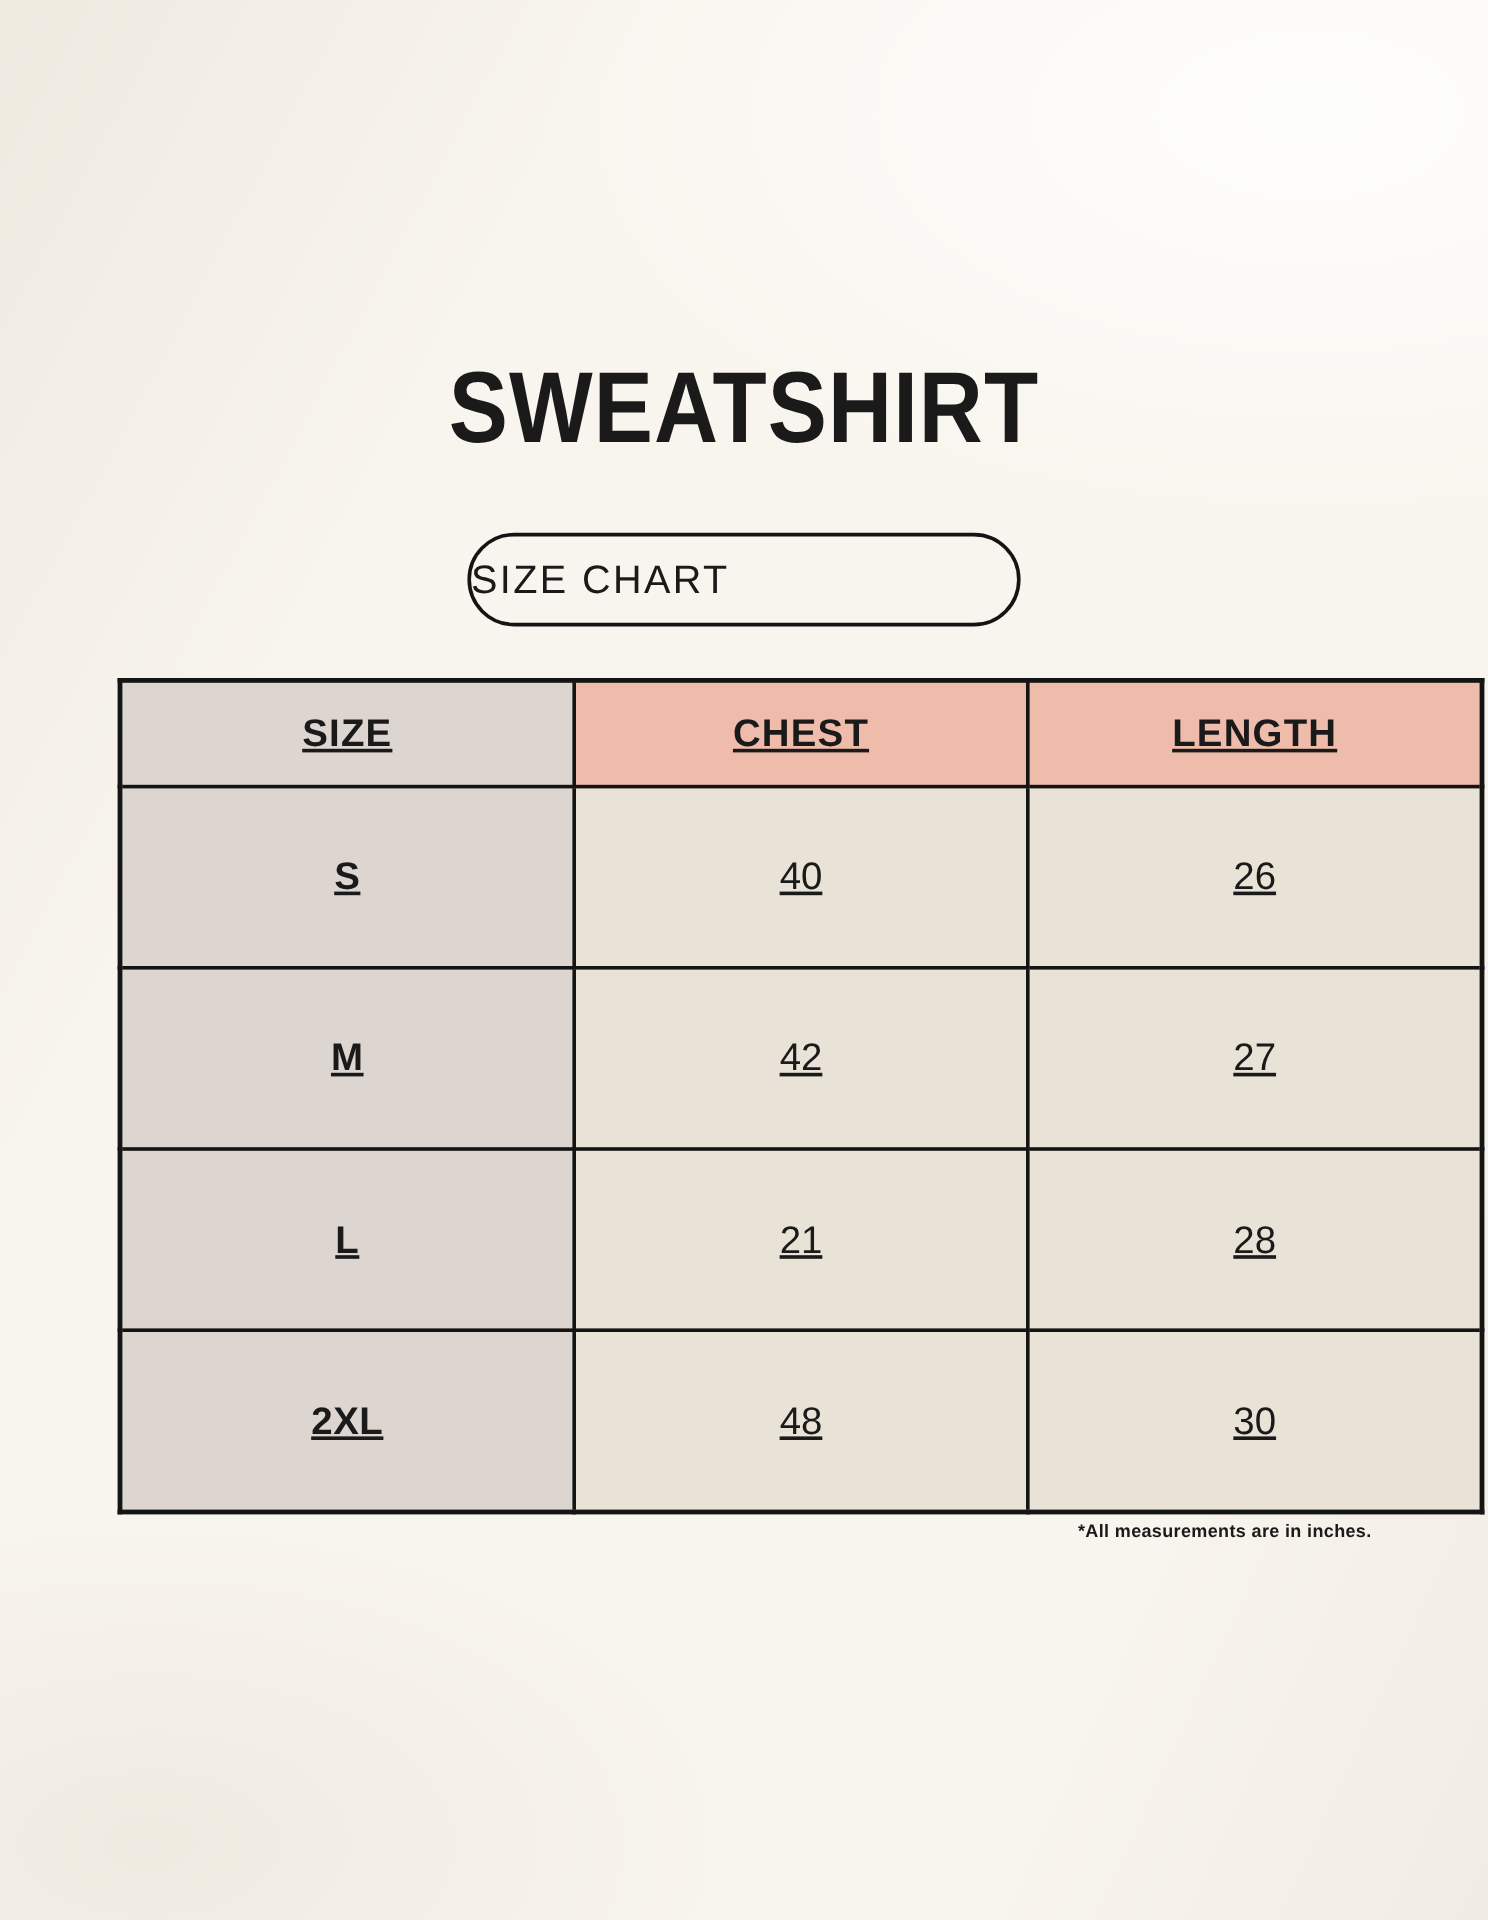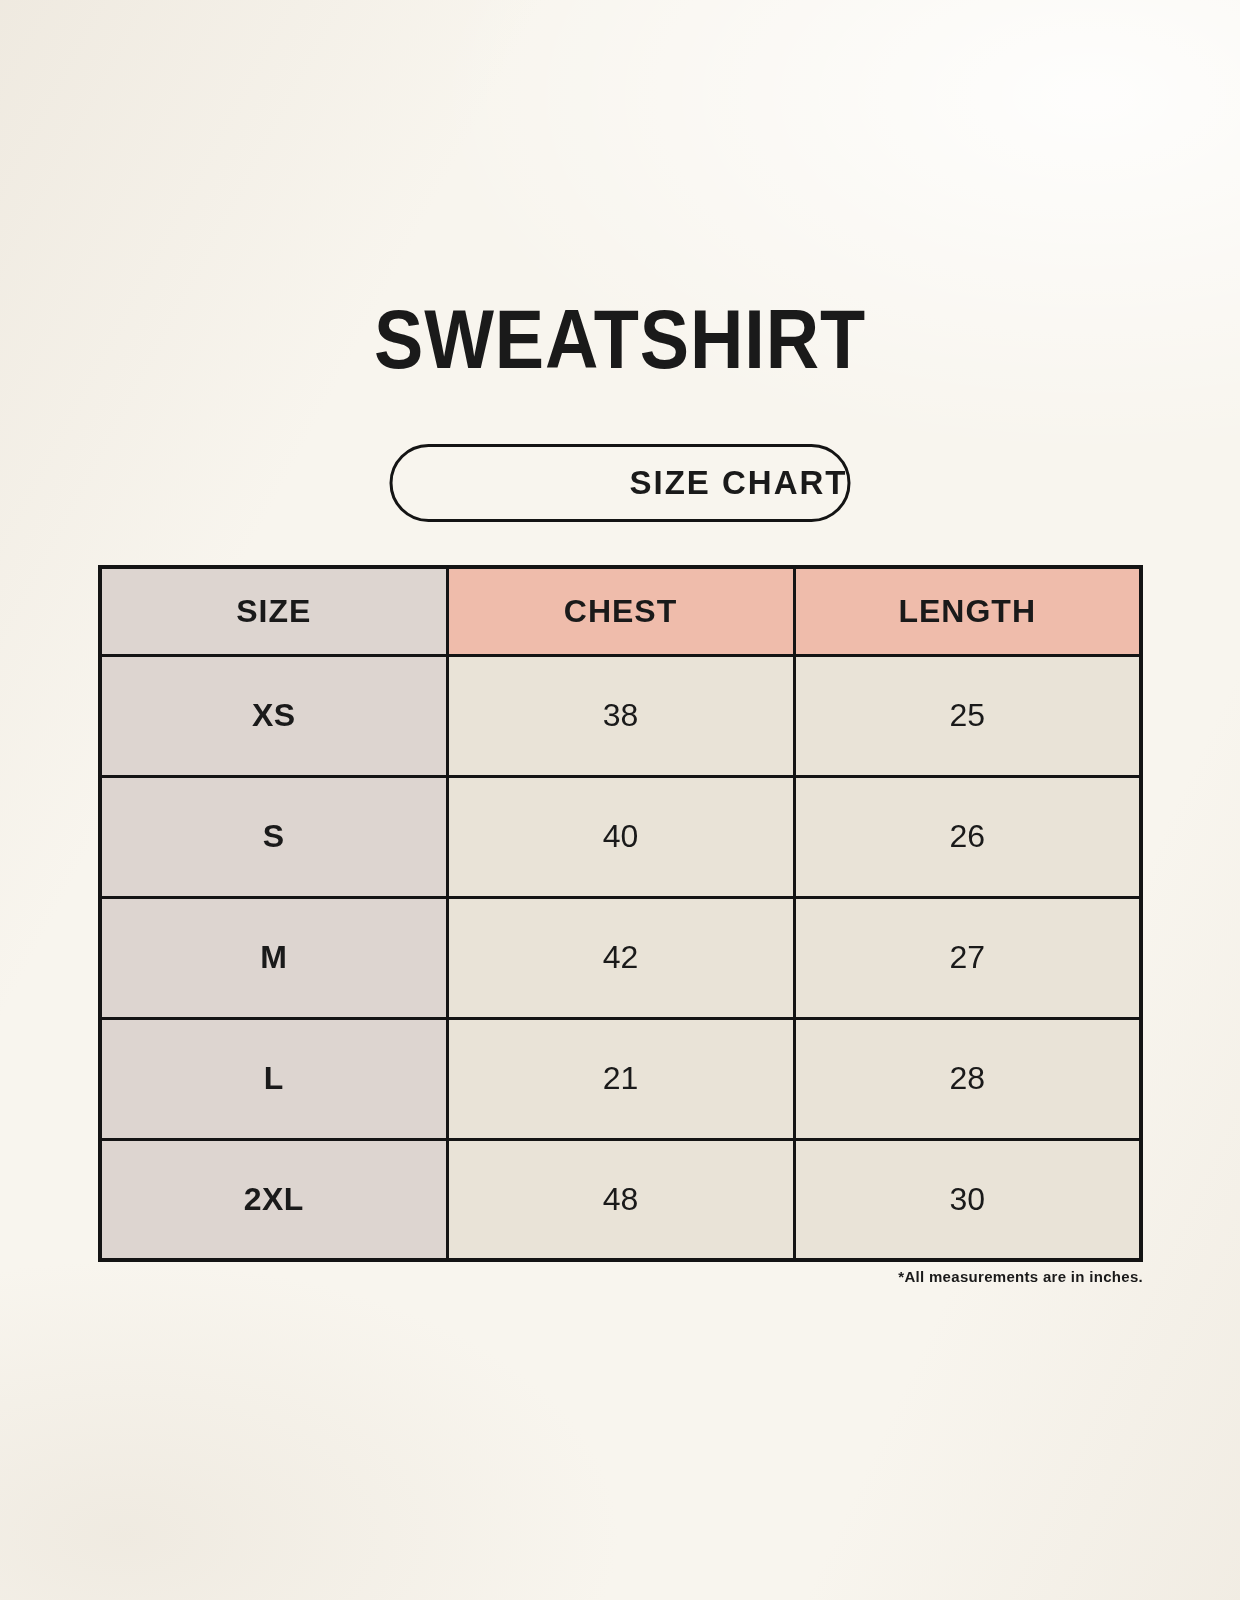--- a/index.html
+++ b/index.html
@@ -32,30 +32,31 @@
     text-align:center;
     font-size:84px;font-weight:700;letter-spacing:1px;line-height:1;
     transform:scaleX(0.88);
     color:var(--text,#1a1a1a);
   }
   .badge{
     position:absolute;top:444px;left:50%;transform:translateX(-50%);
     width:461px;height:78px;
     border:3px solid var(--table-border,#141414);
     border-radius:44px;
-    display:flex;align-items:center;justify-content:flex-end;
-    font-size:33px;font-weight:700;letter-spacing:2px;
+    display:flex;align-items:center;justify-content:flex-start;
+    font-size:33px;font-weight:400;letter-spacing:2px;
     background:transparent;
     color:var(--text,#1a1a1a);
   }
   table.size-table{
     position:absolute;left:98px;top:565px;
-    width:1045px;height:697px;
+    width:1139px;height:697px;
     border-collapse:collapse;table-layout:fixed;
     border:4px solid var(--table-border,#141414);
+    text-decoration:underline;
   }
   .size-table th,.size-table td{
     border:3px solid var(--table-border,#141414);
     text-align:center;vertical-align:middle;
     font-size:32px;
   }
   .size-table thead tr{height:88px;}
   .size-table tbody tr{height:87px;}
   .size-table thead th{
     font-weight:700;letter-spacing:1px;
@@ -92,25 +93,20 @@
 <table class="size-table">
   <thead>
     <tr>
       <th class="size-head">SIZE</th>
       <th>CHEST</th>
       <th>LENGTH</th>
     </tr>
   </thead>
   <tbody>
     <tr>
-      <th>XS</th>
-      <td>38</td>
-      <td>25</td>
-    </tr>
-    <tr>
       <th>S</th>
       <td>40</td>
       <td>26</td>
     </tr>
     <tr>
       <th>M</th>
       <td>42</td>
       <td>27</td>
     </tr>
     <tr>

